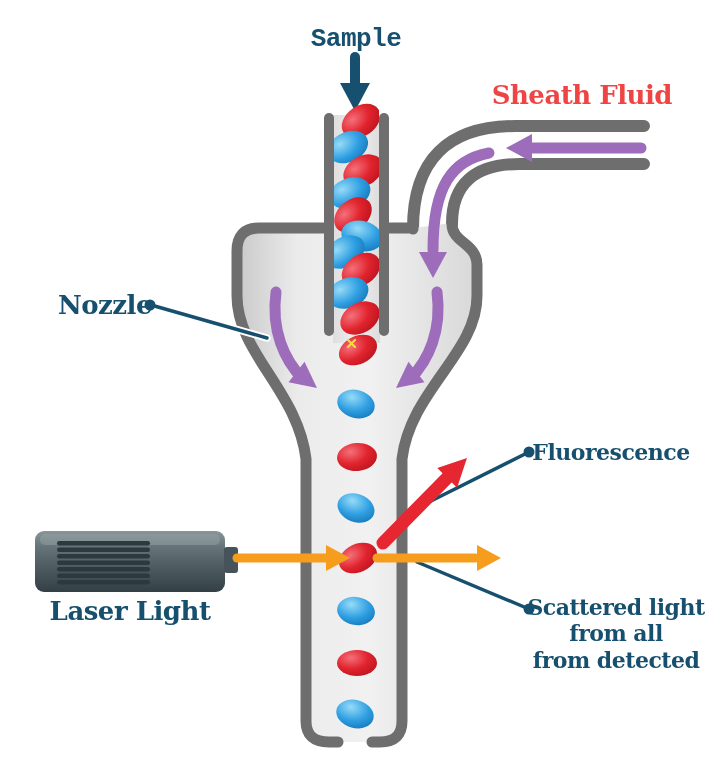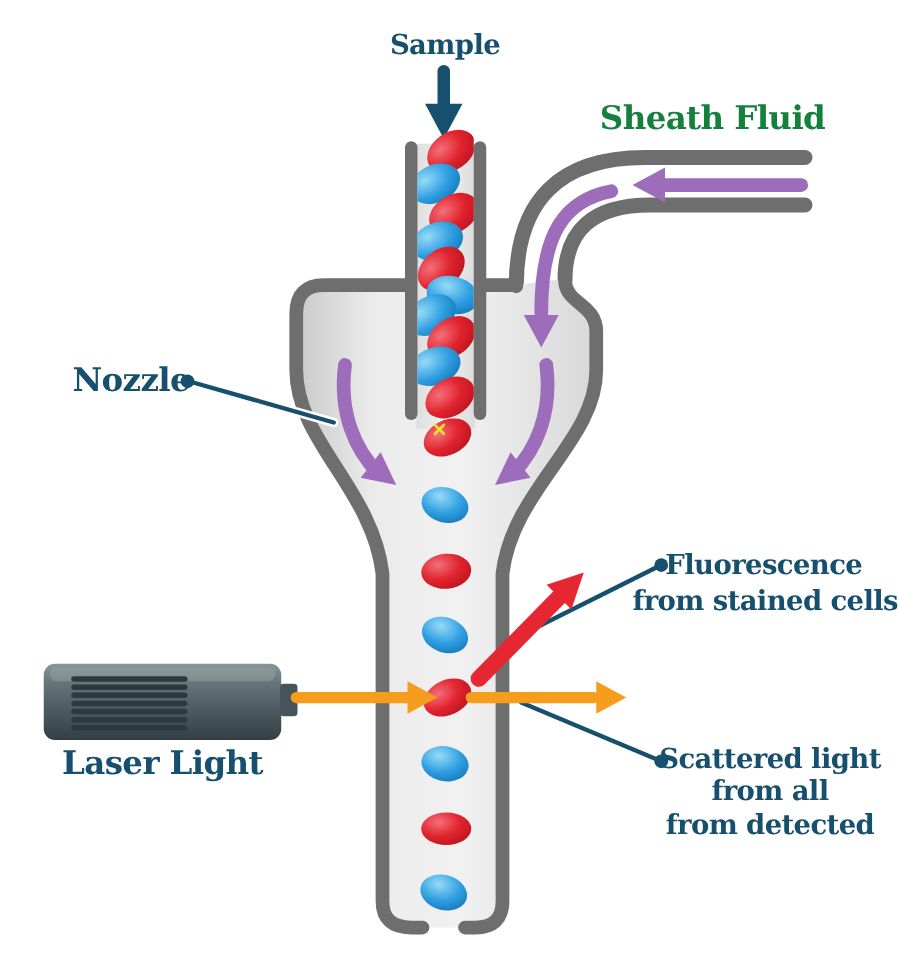--- a/index.html
+++ b/index.html
@@ -2,22 +2,22 @@
 <html><head>
 <meta charset="utf-8">
 <style>
   html,body{margin:0;padding:0;}
   body{width:720px;height:766px;background:#ffffff;position:relative;overflow:hidden;
        font-family:"DejaVu Serif","Liberation Serif",serif;}
   svg{position:absolute;left:0;top:0;}
   .label{position:absolute;font-weight:bold;color:#17506e;text-align:center;
          line-height:1.16;letter-spacing:-0.5px;}
   .label div{white-space:nowrap;}
-  .lbl-sample{left:256px;top:24px;width:200px;font-size:22px;}
-  .lbl-sheath{left:468px;top:80px;width:204px;font-size:26px;color:#15803d;}
+  .lbl-sample{left:256px;top:24px;width:200px;font-size:26px;font-family:Liberation Mono, monospace;}
+  .lbl-sheath{left:468px;top:80px;width:204px;font-size:26px;color:#ef4444;text-align:right;}
   .lbl-nozzle{left:25px;top:290px;width:160px;font-size:26px;text-align:center;}
   .lbl-laser{left:30px;top:596px;width:200px;font-size:26px;}
   .lbl-fluor{left:506px;top:438px;width:210px;font-size:22px;line-height:1.3;}
   .lbl-scatter{left:516px;top:594px;width:200px;font-size:22px;line-height:1.2;}
 </style>
 </head>
 <body>
 
 <svg width="720" height="766" viewBox="0 0 720 766">
   <defs>
@@ -151,19 +151,18 @@
     <path d="M 0,0 L -28,-14 L -28,14 Z" transform="translate(467,458) rotate(-45)"></path>
   </g>
 </svg>
 
 <div class="label lbl-sample">Sample</div>
 <div class="label lbl-sheath">Sheath Fluid</div>
 <div class="label lbl-nozzle">Nozzle</div>
 <div class="label lbl-laser">Laser Light</div>
 <div class="label lbl-fluor">
   <div>Fluorescence</div>
-  <div>from stained cells</div>
 </div>
 <div class="label lbl-scatter">
   <div>Scattered light</div>
   <div>from all</div>
   <div>from detected</div>
 </div>
 
 </body></html>

